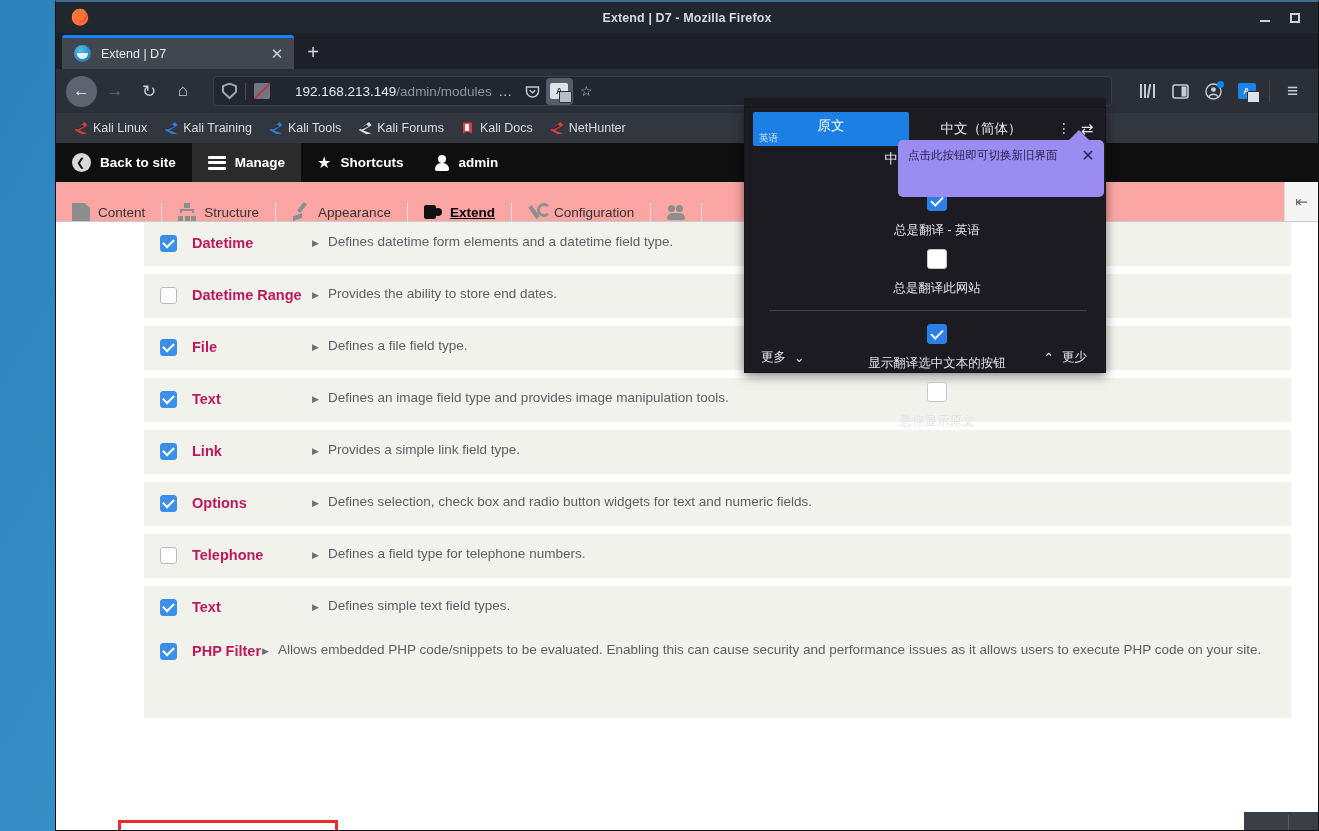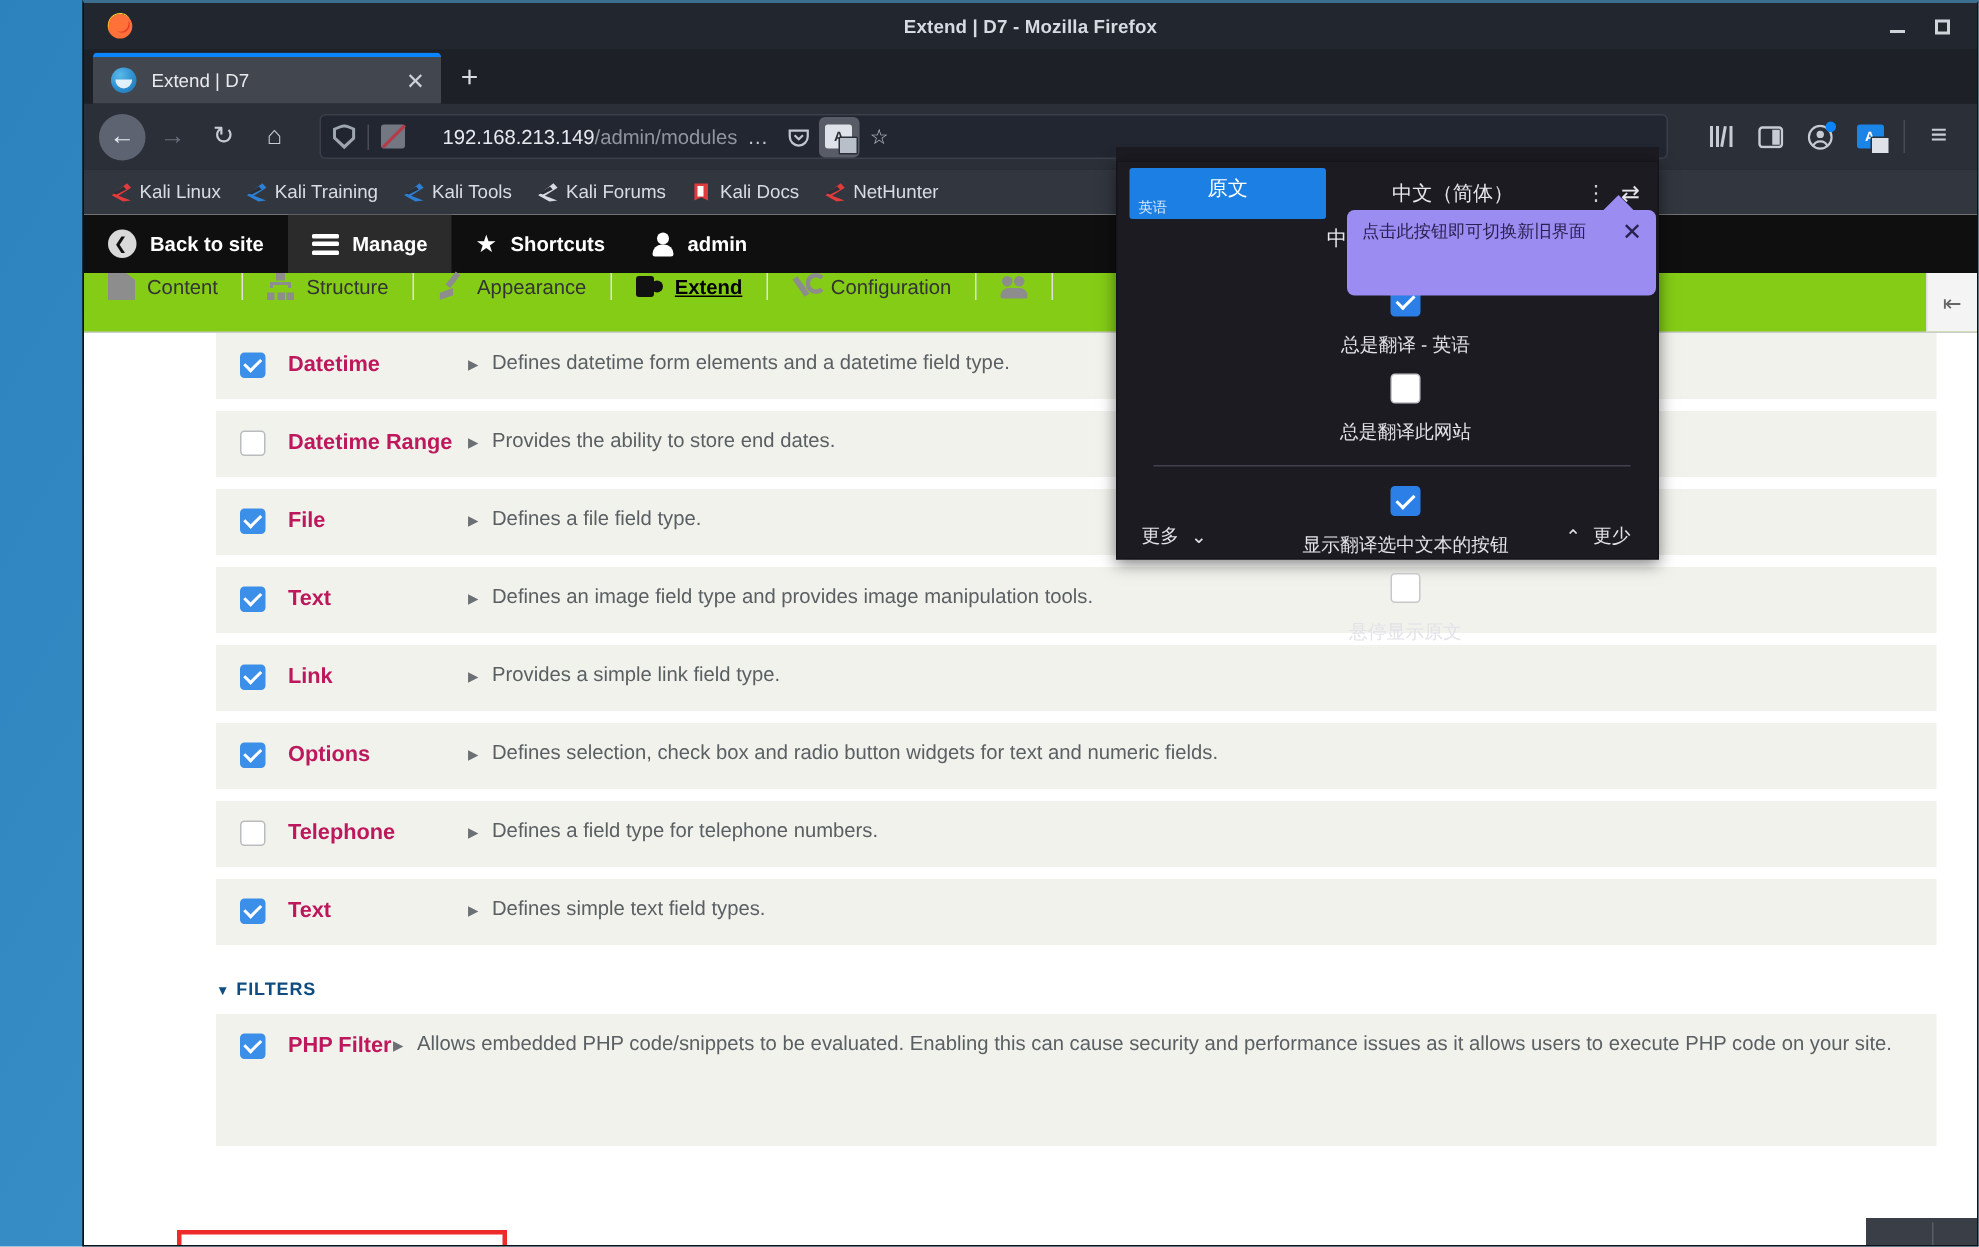--- a/index.html
+++ b/index.html
@@ -235,23 +235,23 @@
   .hamburger { width: 18px; height: 14px; display:flex; flex-direction:column; justify-content:space-between; }
   .hamburger span { display:block; height:3px; background:#fff; border-radius:1px; }
   .star-ico { color:#fff; font-size:16px; }
   .person-ico {
     width:14px; height:16px; position:relative;
   }
   .person-ico::before { content:''; position:absolute; left:3px; top:0; width:8px; height:8px; border-radius:50%; background:#fff; }
   .person-ico::after  { content:''; position:absolute; left:0; bottom:0; width:14px; height:8px; border-radius:7px 7px 2px 2px; background:#fff; }
 
   #d-bar2 {
-    height: 40px; background: #84cc16;
+    height: 40px; background: #fca5a5;
     border-bottom: 1px solid #ccc;
-    display: flex; align-items: flex-start;
+    display: flex; align-items: flex-end;
     position: relative;
   }
   .d2item {
     display: flex; align-items: center; gap: 8px;
     padding: 0 16px; font-size: 13.5px; color: #333;
     border-right: 1px solid #e0e0e0;
   }
   .d2item.active { font-weight: bold; color:#000; }
   .d2item.active .lbl { text-decoration: underline; }
   .d2icon { width: 18px; height: 18px; position: relative; flex:0 0 18px; }
@@ -358,21 +358,21 @@
     border: 1px solid #15141a;
     box-shadow: 0 3px 10px rgba(0,0,0,.5);
     color: #e6e6eb;
     z-index: 40;
   }
   #tr-header {
     display: flex; align-items: flex-start; height: 38px;
     padding: 4px 6px 0 8px; position: relative;
   }
   #tr-orig {
-    width: 131px; height: 34px; background: #1b7fe3; border-radius: 2px;
+    width: 156px; height: 34px; background: #1b7fe3; border-radius: 2px;
     position: relative;
   }
   #tr-orig .big {
     position:absolute; left:0; right:0; top:5px; text-align:center;
     font-size: 13.5px; color:#fff;
   }
   #tr-orig .small {
     position:absolute; left:6px; bottom:1px; font-size: 9.5px; color:#d9e9fb;
   }
   #tr-target {
@@ -701,23 +701,20 @@
         <span class="cb-cell">
             <span class="ckbox on"></span>
           </span>
         <span class="name-cell">Text</span>
         <span class="desc-cell">
             <span class="tri">▶</span>
             <span>Defines simple text field types.</span>
           </span>
       </div>
 
-      <div class="section-head">
-        <span class="caret">▼</span><span>FILTERS</span>
-      </div>
 
       <div class="module-row" style="min-height:62px">
         <span class="cb-cell">
             <span class="ckbox on"></span>
           </span>
         <span class="name-cell" style="width:70px;flex:0 0 70px">PHP Filter</span>
         <span class="desc-cell">
             <span class="tri">▶</span>
             <span>Allows embedded PHP code/snippets to be evaluated. Enabling this can cause security and performance issues as it allows users to execute PHP code on your site.</span>
           </span>

